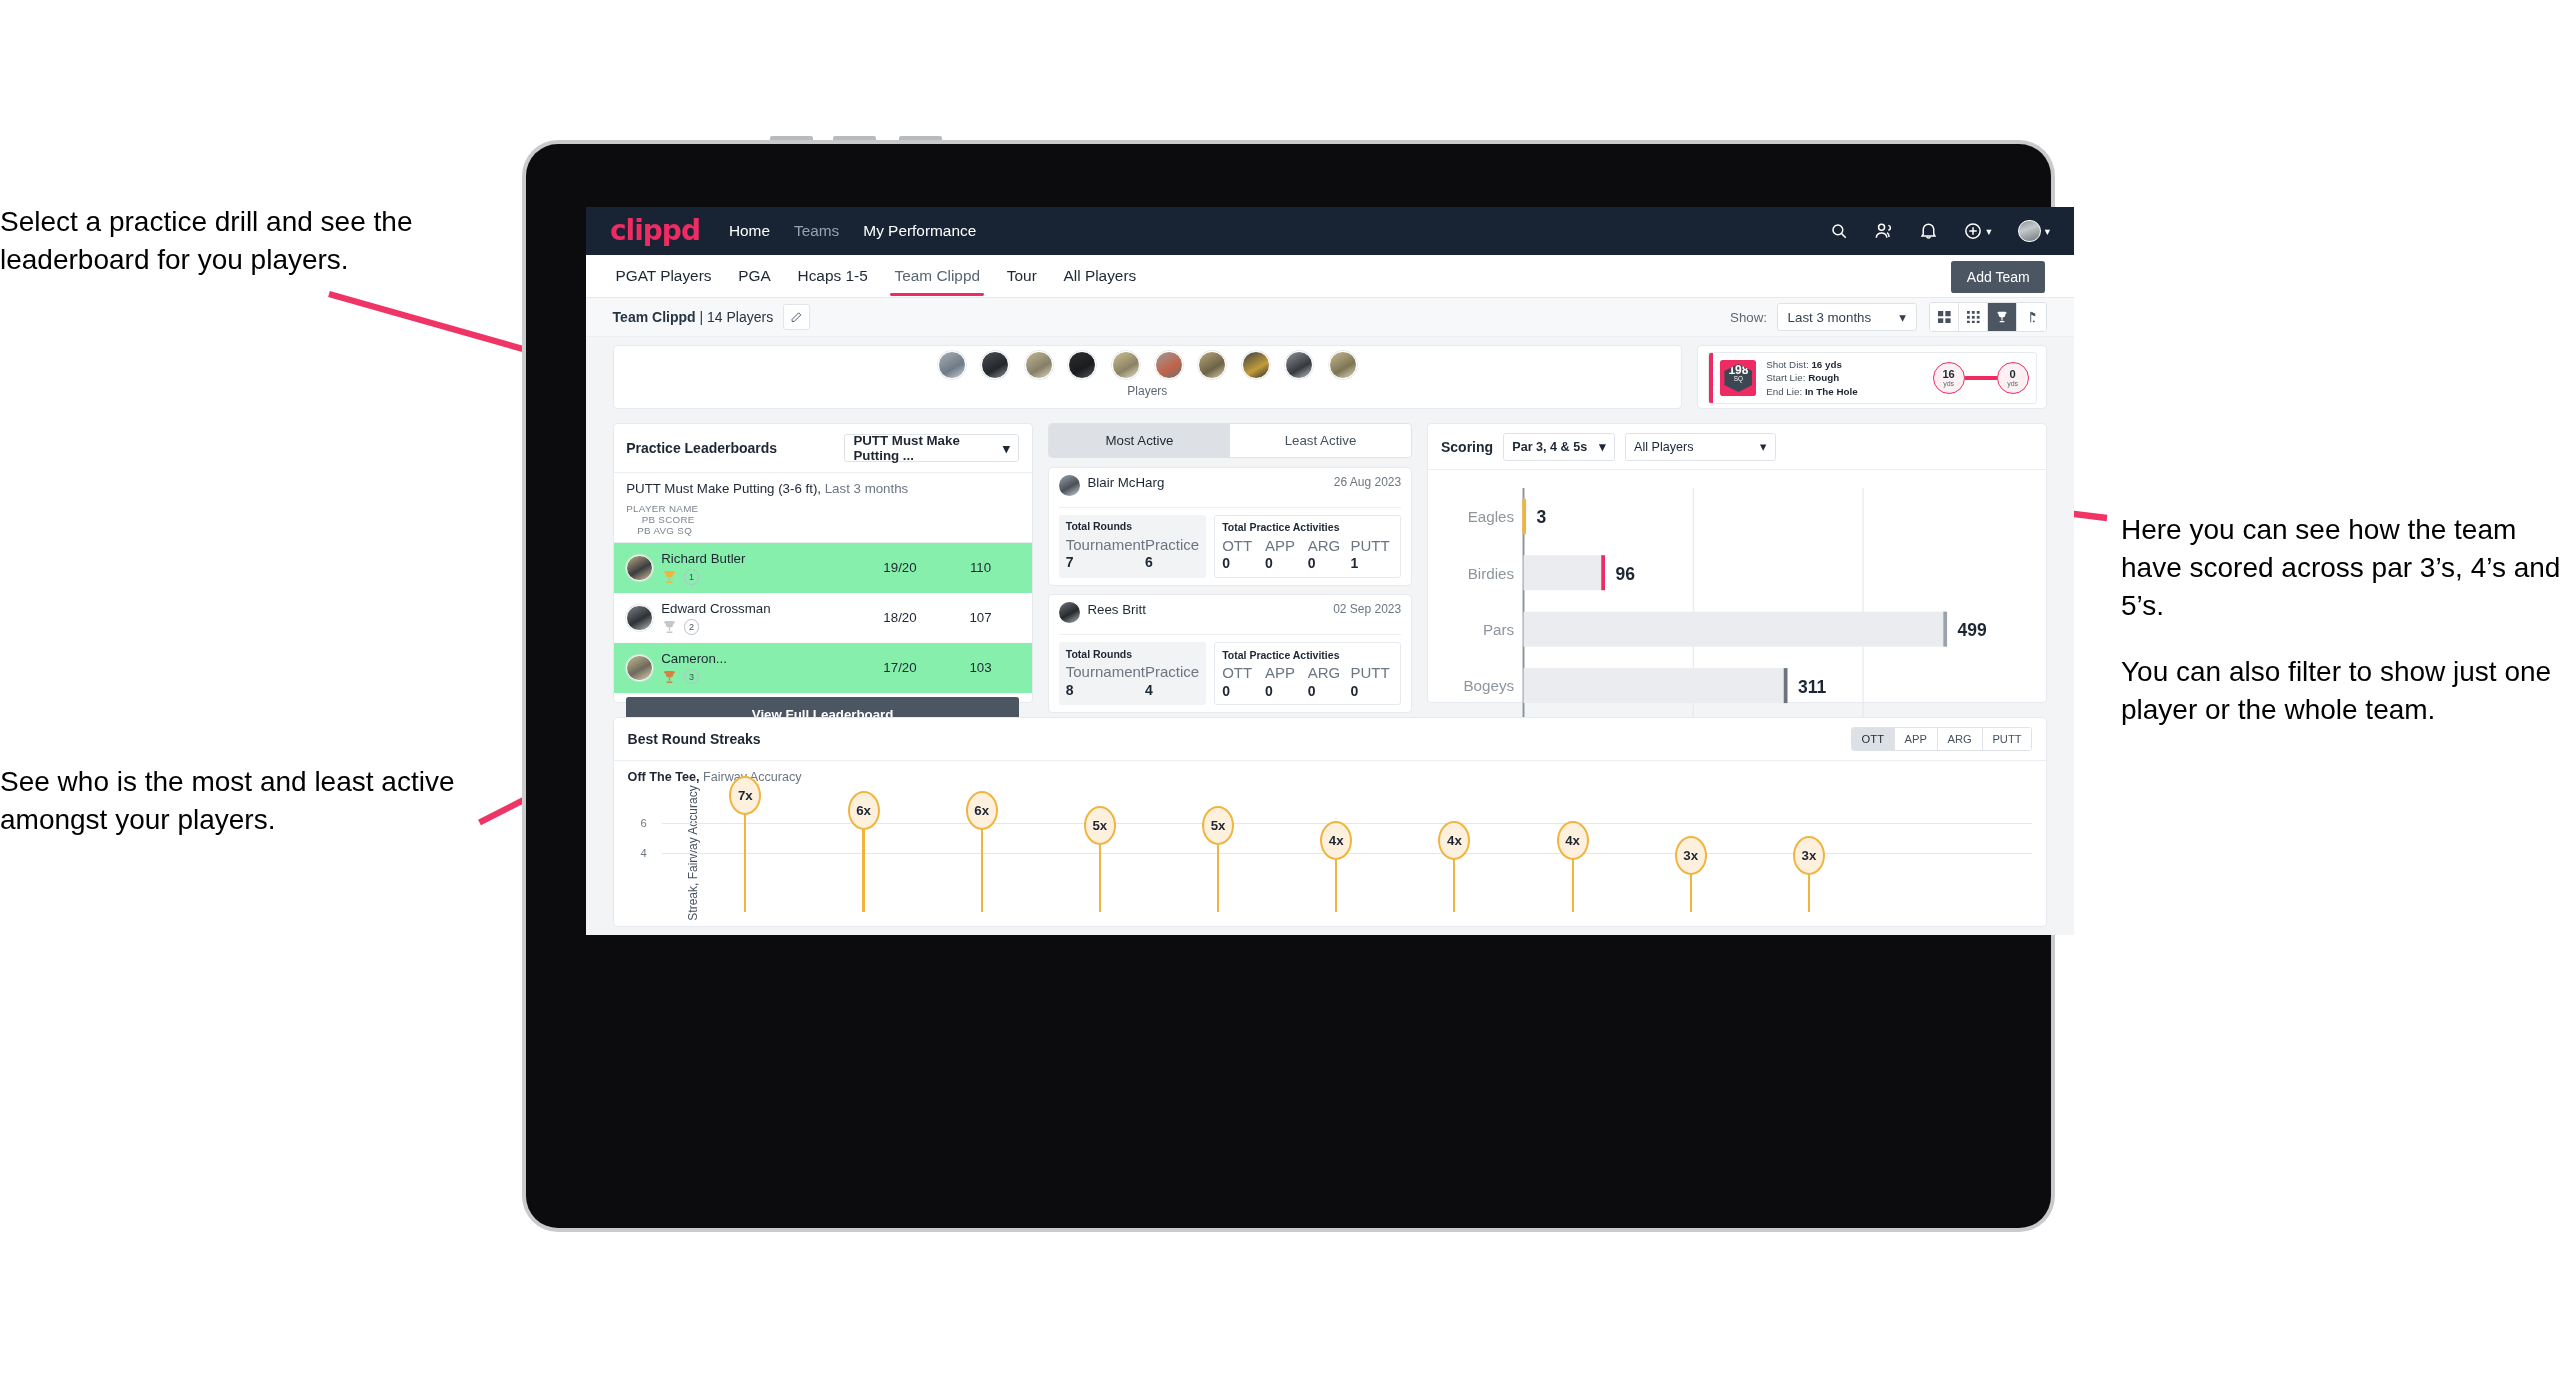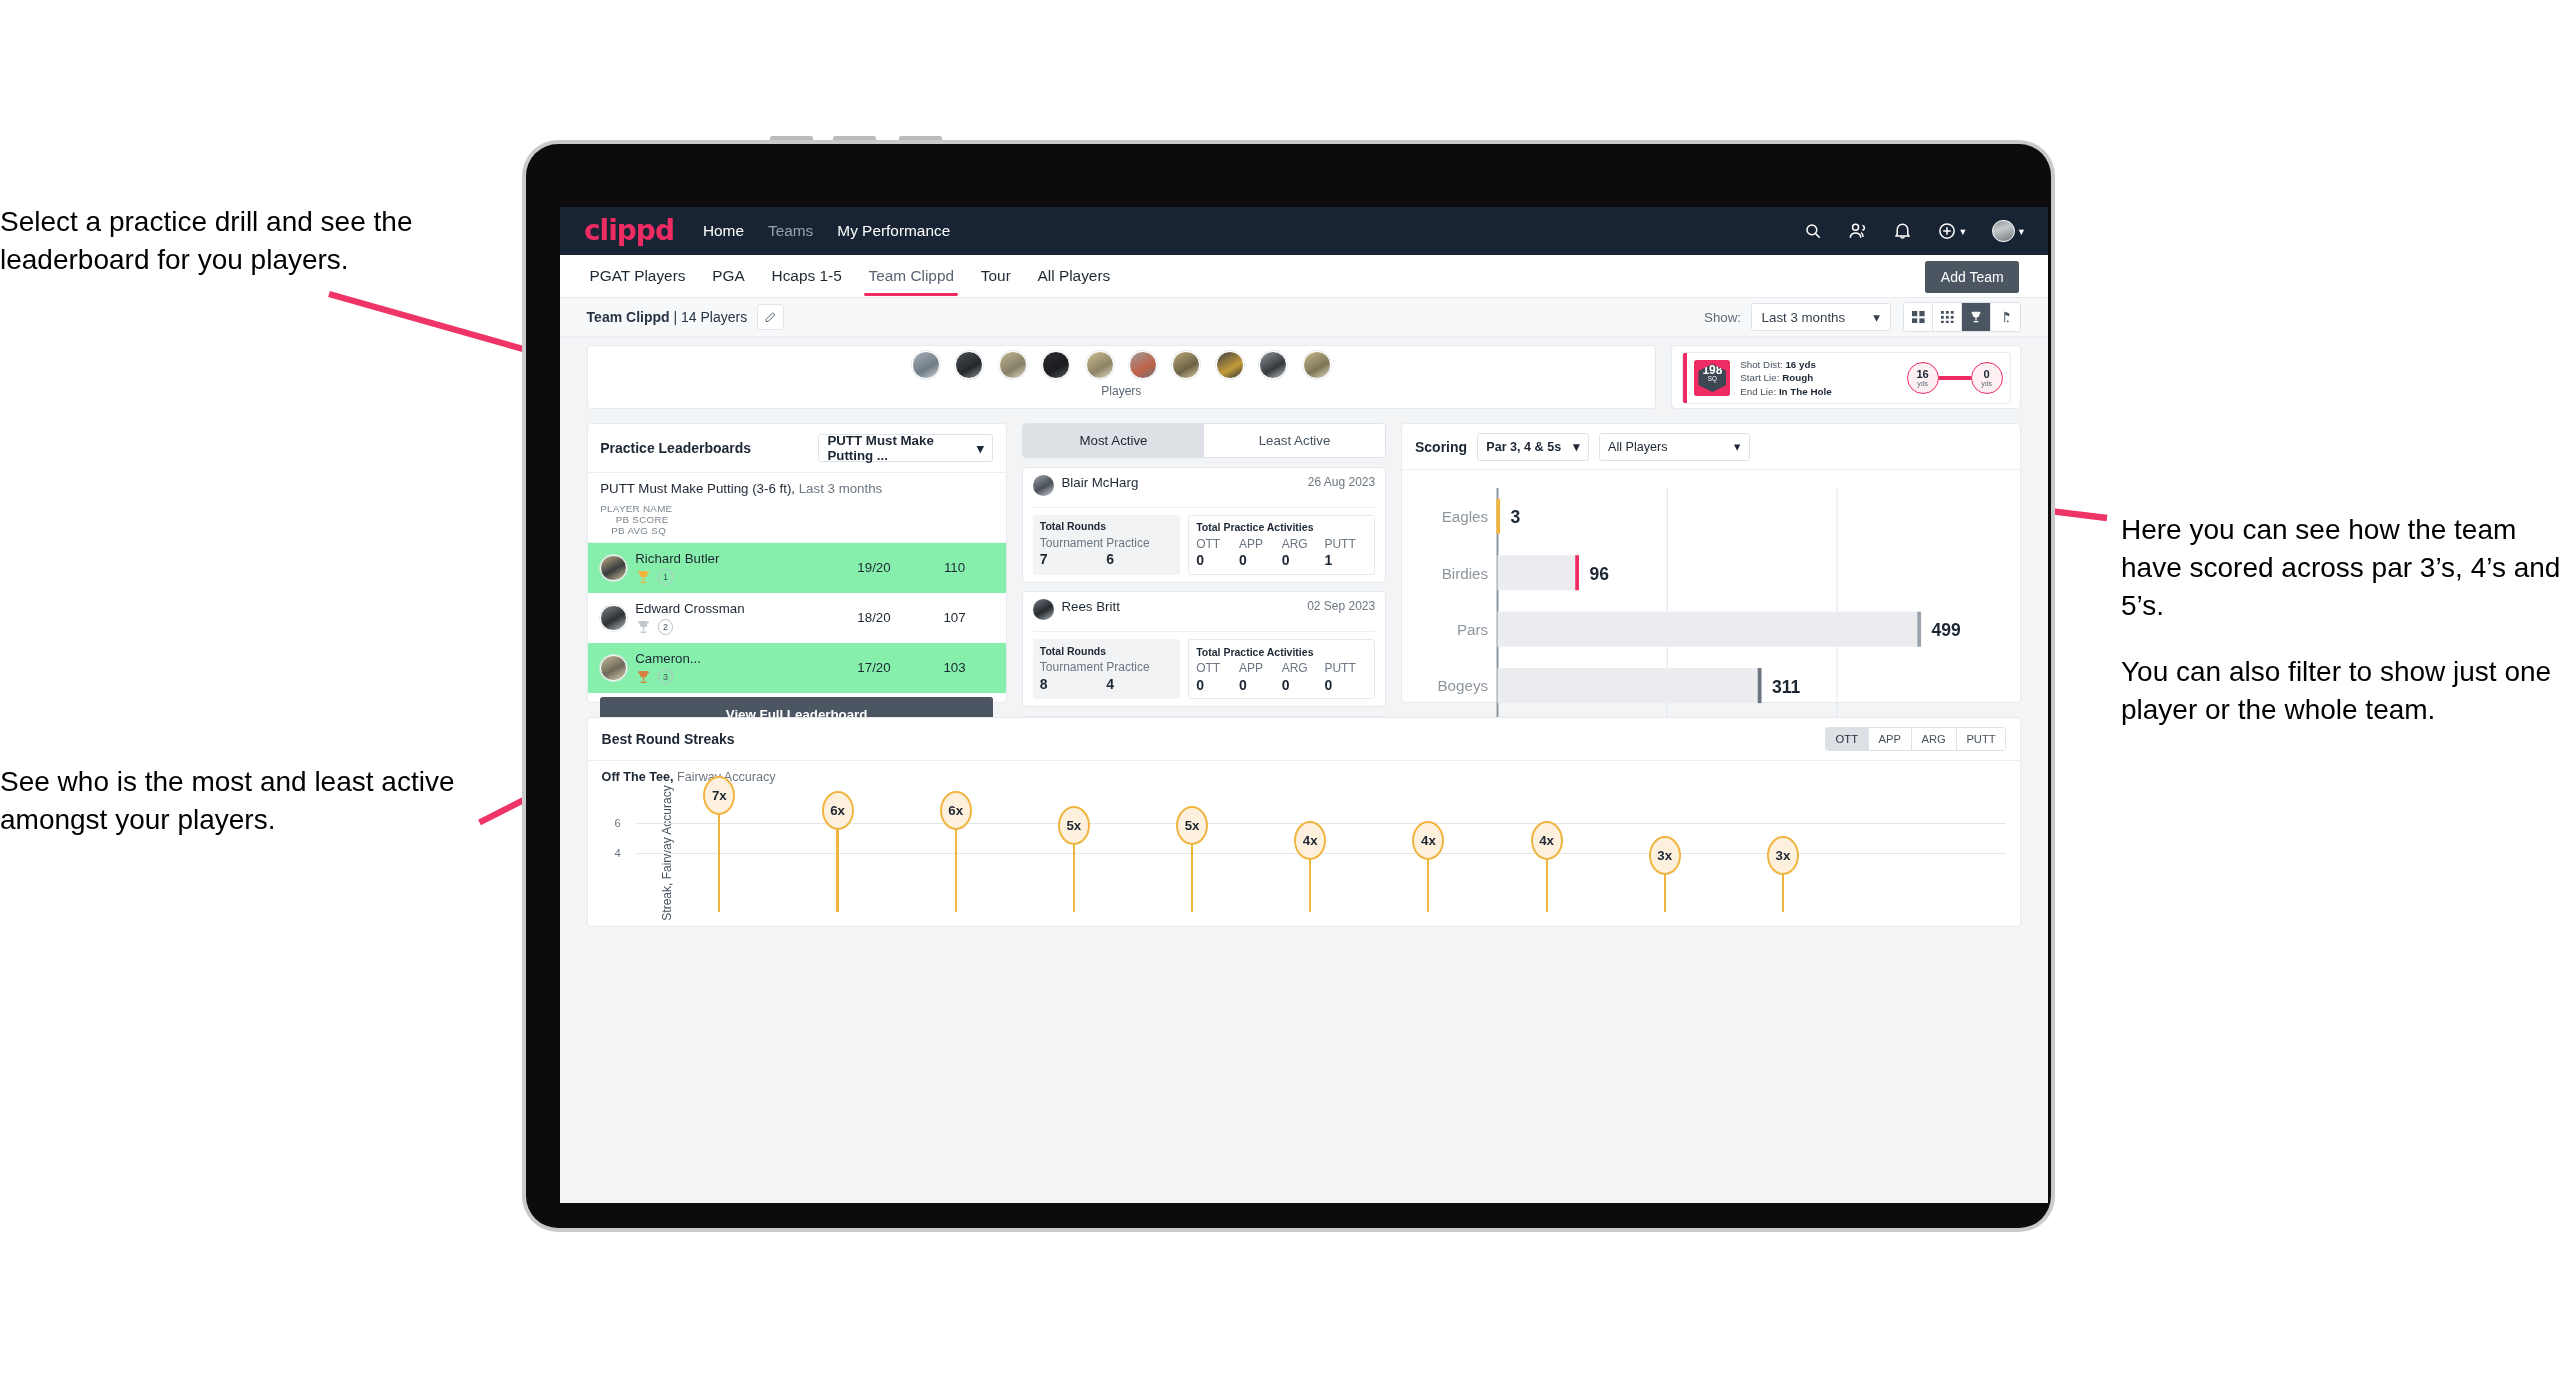--- a/index.html
+++ b/index.html
@@ -41,22 +41,22 @@
   #btn-b { left: 833px; top: 136px; width: 43px; height: 6.3px; }
   #btn-c { left: 899px; top: 136px; width: 43px; height: 6.3px; }
   .side-dot { position: absolute; left: 530px; background: #2b2b2d; border-radius: 50%; }
   #sd1 { top: 616px; width: 7.7px; height: 7.7px; }
   #sd2 { top: 690px; width: 6.3px; height: 6.3px; }
   #sd3 { top: 721px; width: 7.7px; height: 7.7px; }
 
   
   #screen {
     position: absolute;
-    left: 560px; top: 207px;
-    width: 1488px; height: 996px;
+    left: 586px; top: 207px;
+    width: 1488px; height: 728px;
     background: #ffffff;
     overflow: hidden;
   }
 
   
   #topnav {
     height: 48px; background: #182433;
     display: flex; align-items: center;
     padding: 0 24px;
   }
@@ -210,21 +210,21 @@
   .actTop { display: flex; align-items: flex-start; padding-bottom: 11px; border-bottom: 0.7px solid #eceef1; }
   .actav { width: 21px; height: 21px; border-radius: 50%; flex: none; }
   .actname { font-size: 13.3px; color: #1d2733; margin-left: 7.7px; }
   .actdate { margin-left: auto; font-size: 12px; color: #6b7682; }
   .actBody { display: flex; gap: 8.4px; margin-top: 7px; }
   .boxA { background: #f1f3f5; border-radius: 2.8px; padding: 5.6px 7px; width: 147px; }
   .boxB { border: 0.7px solid #e6e9ed; border-radius: 2.8px; padding: 5.6px 7px; flex: 1; }
   .bTitle { font-size: 10.5px; font-weight: 700; color: #1d2733; }
   .bCols { display: flex; margin-top: 3.5px; }
   .bCol { flex: 1; }
-  .bLbl { font-size: 12px; color: #6b7682; }
+  .bLbl { font-size: 15px; color: #6b7682; }
   .bVal { font-size: 14px; font-weight: 700; color: #1d2733; margin-top: 1.4px; }
 
   
   #scoreCard { flex: 1; display: flex; flex-direction: column; }
   .schead { display: flex; align-items: center; padding: 8.4px 12.6px; gap: 9.8px; }
   .sctitle { font-size: 14px; font-weight: 700; color: #1d2733; }
   .scsel { border: 0.7px solid #dfe3e8; border-radius: 2.8px; height: 28px; display: flex; align-items: center; padding: 0 8.4px; font-size: 12.6px; font-weight: 700; color: #1d2733; justify-content: space-between; }
   .scsel.a { width: 112px; }
   .scsel.b { width: 151px; font-weight: 400; }
   .chartwrap { flex: 1; border-top: 0.7px solid #eceef1; position: relative; padding: 11.2px 18px 7px 15.4px; }

